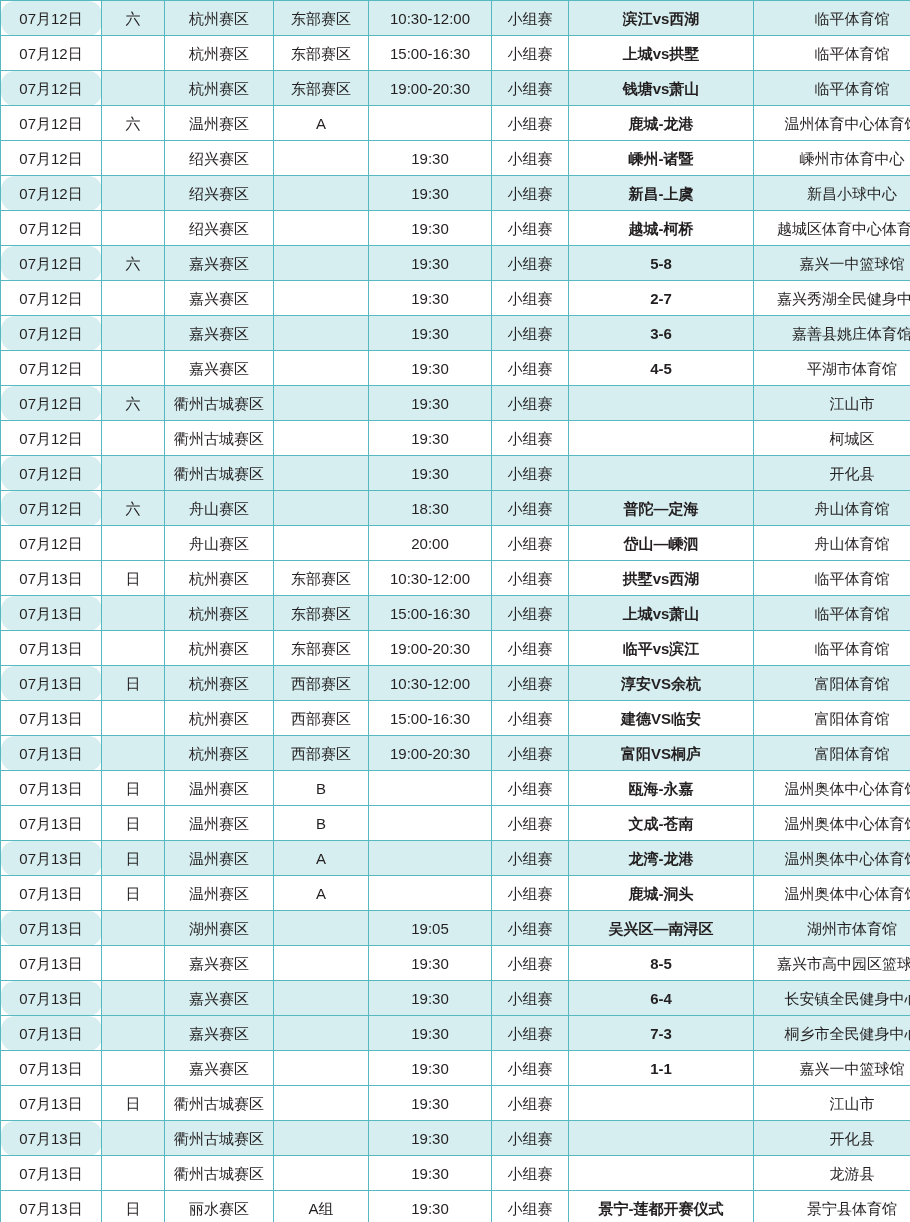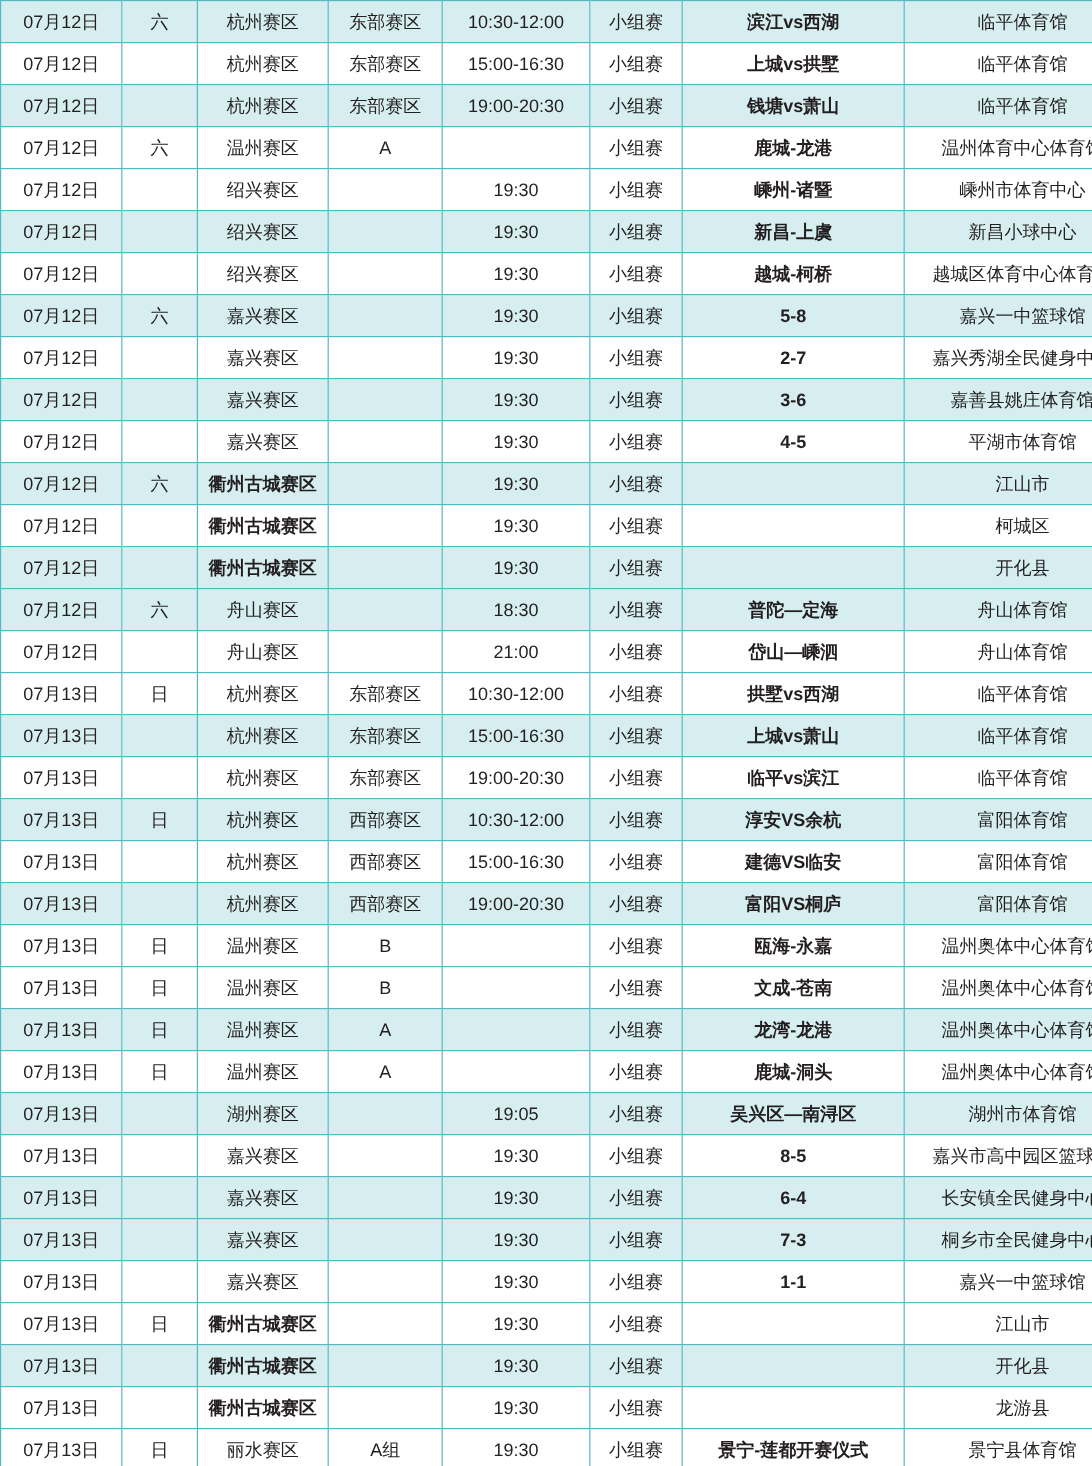--- a/index.html
+++ b/index.html
@@ -27,33 +27,32 @@
     overflow: hidden;
     white-space: nowrap;
   }
   #schedule-table tr.alt td {
     background: #d6eef0;
   }
   #schedule-table tr.plain td {
     background: #ffffff;
   }
   
-  .c0 { width: 96px; }
+  .c0 { width: 96px; border-radius: 14px; }
   .c1 { width: 58px; }
   .c2 { width: 104px; }
   .c3 { width: 90px; }
   .c4 { width: 118px; margin-left: 32px; }
   .c5 { width: 72px; }
   .c6 { width: 180px; font-weight: bold; }
   .c7 { width: 192px; }
   .wrap2 {
     white-space: normal;
     line-height: 15px;
     font-size: 14px;
-    font-weight: bold;
   }
 </style>
 </head>
 <body>
 
 <table id="schedule-table">
   <tbody>
       <tr class="alt">
         <td class="c0">07月12日</td>
         <td class="c1">六</td>
@@ -202,21 +201,21 @@
         <td class="c4">18:30</td>
         <td class="c5">小组赛</td>
         <td class="c6">普陀—定海</td>
         <td class="c7">舟山体育馆</td>
       </tr>
       <tr class="plain">
         <td class="c0">07月12日</td>
         <td class="c1"></td>
         <td class="c2">舟山赛区</td>
         <td class="c3"></td>
-        <td class="c4">21:00</td>
+        <td class="c4">20:00</td>
         <td class="c5">小组赛</td>
         <td class="c6">岱山—嵊泗</td>
         <td class="c7">舟山体育馆</td>
       </tr>
       <tr class="plain">
         <td class="c0">07月13日</td>
         <td class="c1">日</td>
         <td class="c2">杭州赛区</td>
         <td class="c3">东部赛区</td>
         <td class="c4">10:30-12:00</td>

